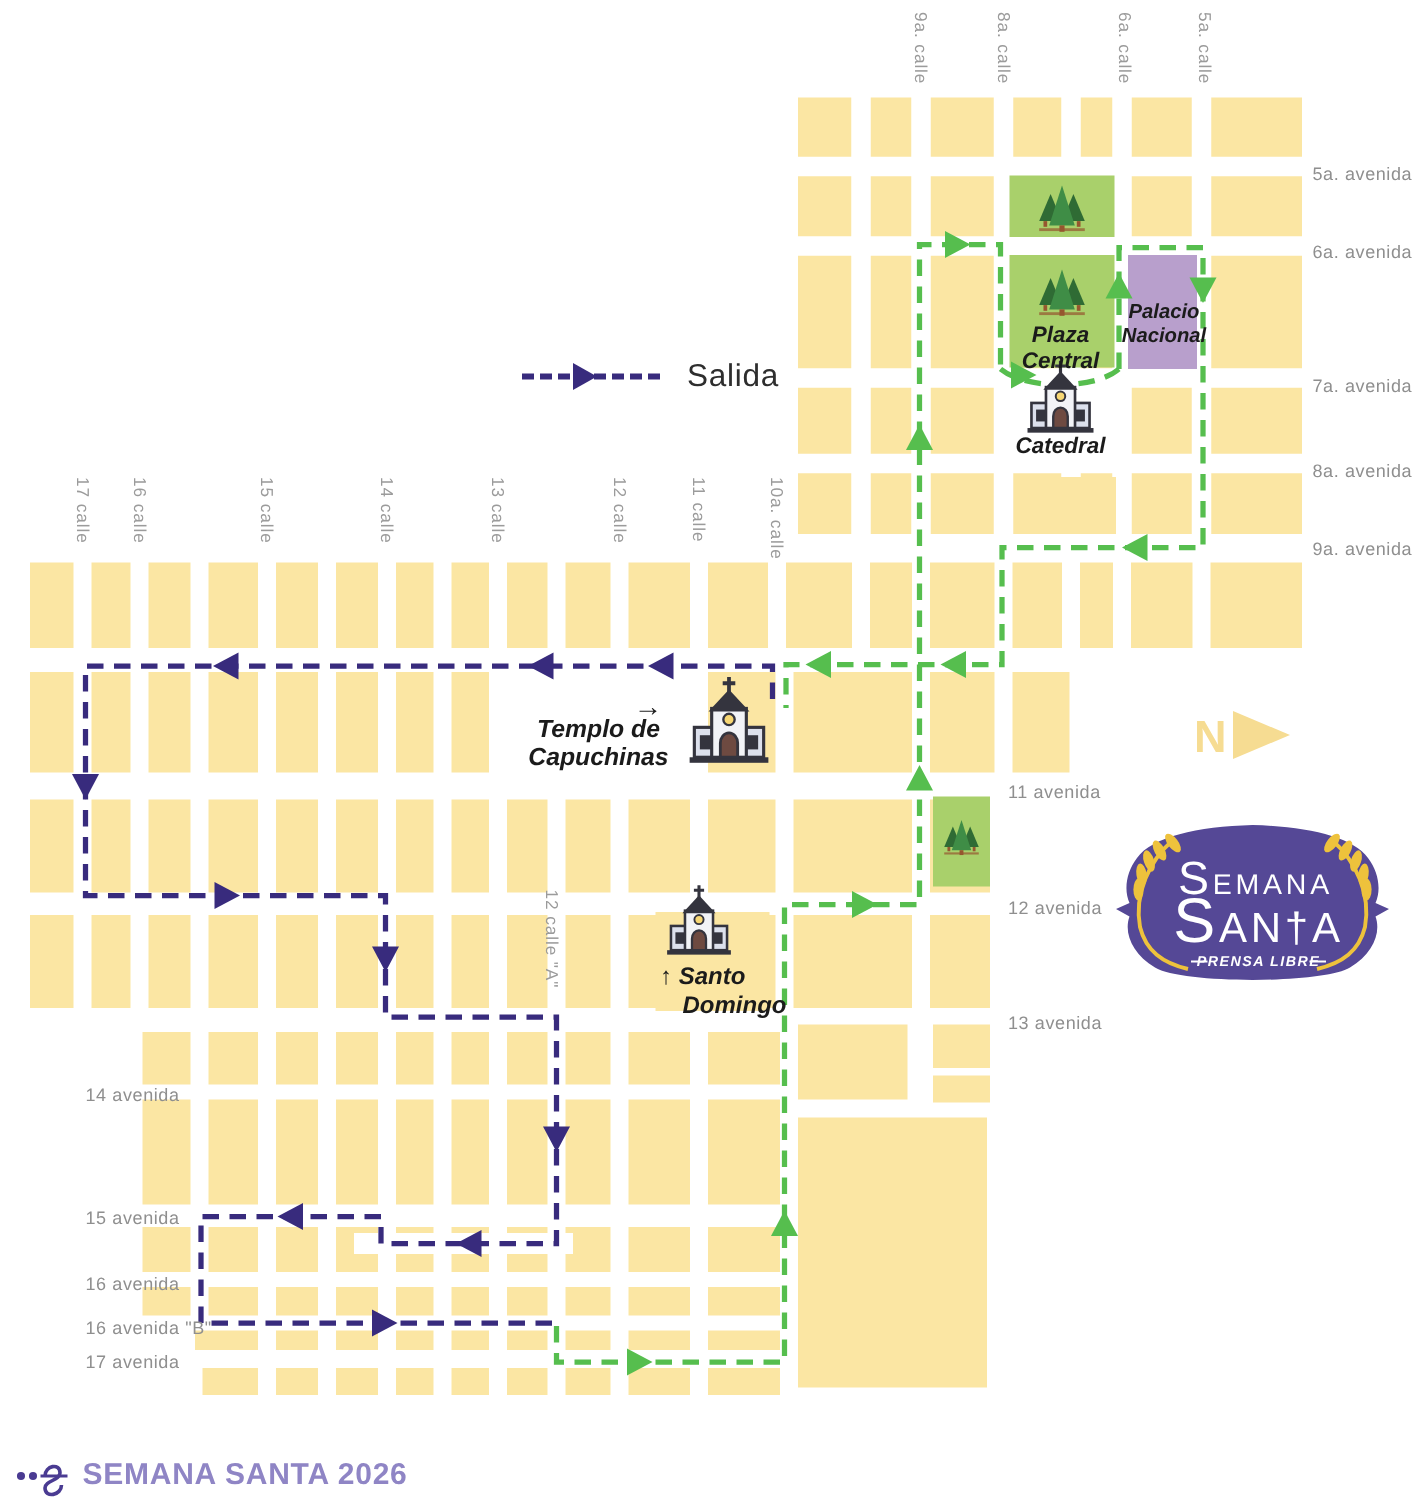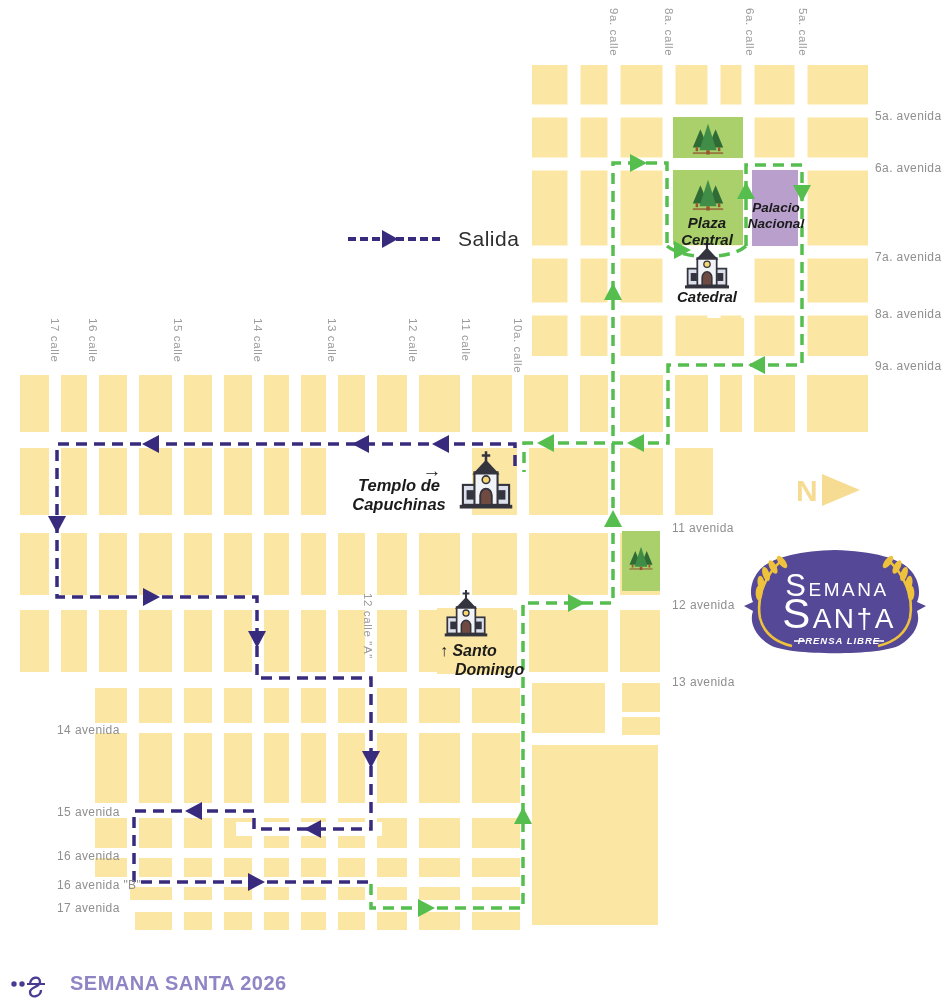--- a/index.html
+++ b/index.html
@@ -1,28 +1,28 @@
 <!DOCTYPE html>
 <html><head>
 <meta charset="utf-8">
 <style>
   html,body{margin:0;padding:0;background:#ffffff;}
   body{width:945px;height:1000px;position:relative;overflow:hidden;font-family:"Liberation Sans",sans-serif;}
   #map{position:absolute;left:0;top:0;}
   svg text{font-family:"Liberation Sans",sans-serif;}
 
-  .legend{position:absolute;left:348px;top:226px;display:flex;flex-direction:column;gap:4px;}
+  .legend{position:absolute;left:348px;top:238px;display:flex;flex-direction:column;gap:4px;}
   .legend-row{display:flex;align-items:center;height:26px;}
   .dash{display:inline-block;width:92px;height:0;border-top:4px dashed #382B7D;position:relative;}
   .arr{position:absolute;top:-11px;left:34px;width:0;height:0;}
   .arr-right{border-top:9px solid transparent;border-bottom:9px solid transparent;border-left:16px solid #382B7D;}
   .arr-left{border-top:9px solid transparent;border-bottom:9px solid transparent;border-right:16px solid #56BE4E;}
   .legend-label{font-size:21px;color:#2e2e2e;margin-left:18px;letter-spacing:.5px;}
 
-  .footer{position:absolute;left:10px;top:968px;display:flex;align-items:center;gap:20px;}
+  .footer{position:absolute;left:10px;top:968px;display:flex;align-items:center;gap:5px;}
   .footer-title{font-size:20px;font-weight:bold;letter-spacing:.5px;}
 </style>
 </head>
 <body>
 
 <svg id="map" width="945" height="1000" viewBox="0 0 945 1000">
     <g>
       <rect x="532" y="65" width="336" height="291" fill="#FBE6A3"></rect>
       <rect x="567.5" y="64" width="13" height="293" fill="#fff"></rect>
       <rect x="607.5" y="64" width="13" height="293" fill="#fff"></rect>

